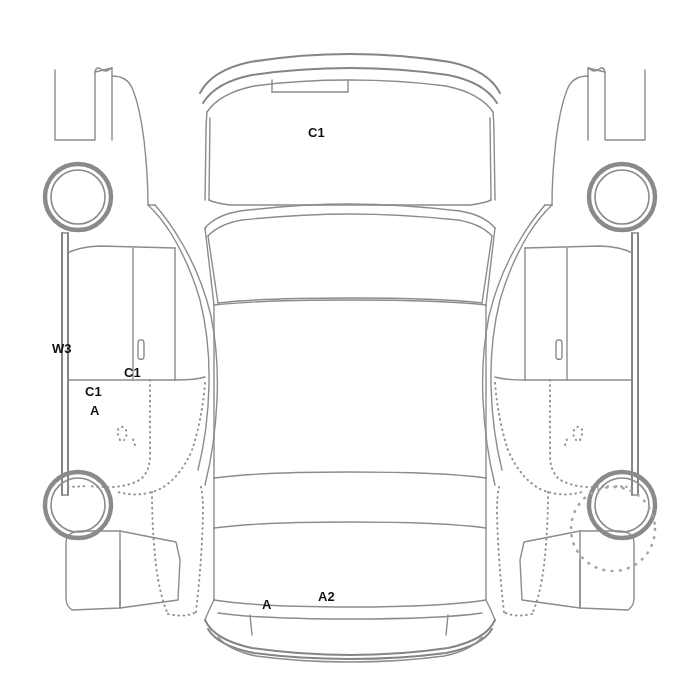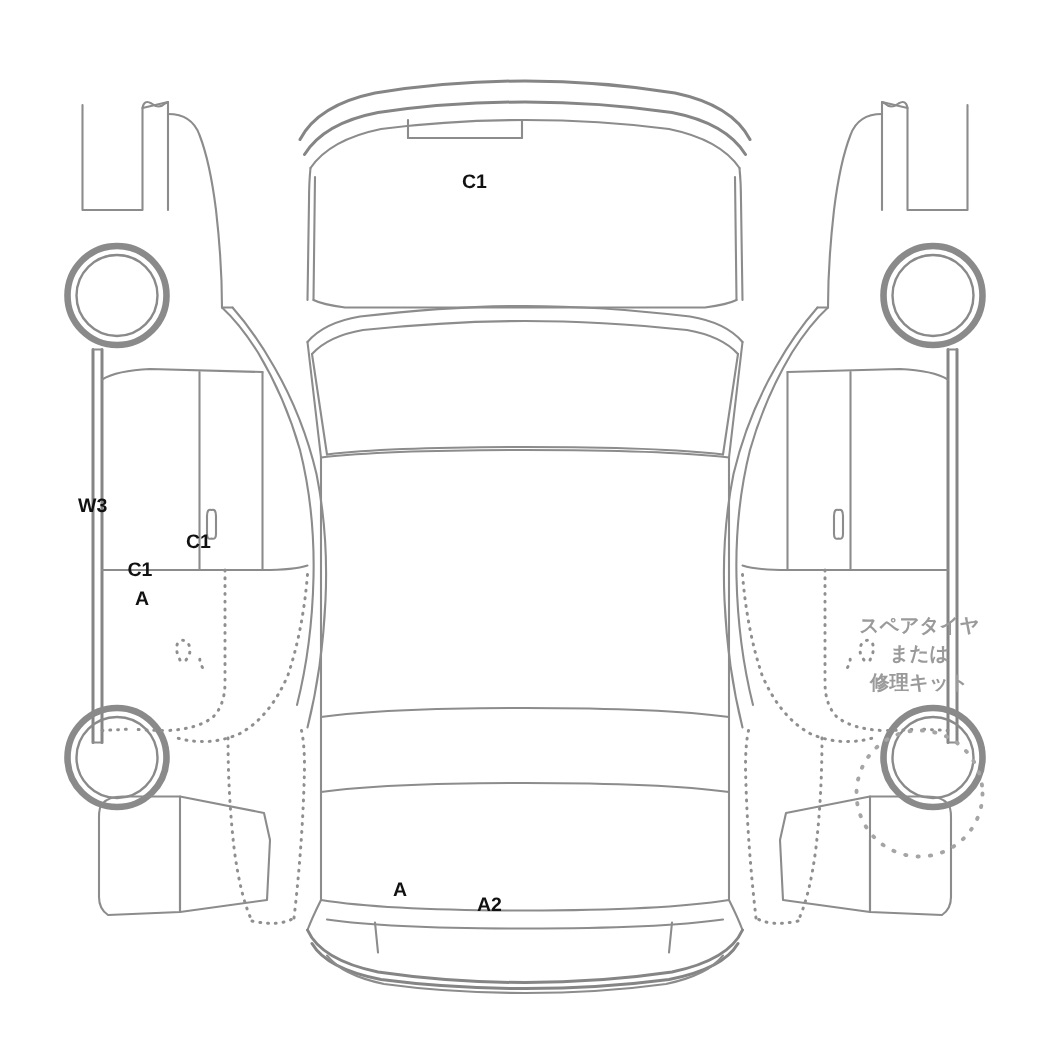--- a/index.html
+++ b/index.html
@@ -26,20 +26,21 @@
   }
   .label {
     position: absolute;
     font-family: "Liberation Sans", sans-serif;
     font-weight: bold;
     font-size: 13px;
     color: #111111;
     white-space: nowrap;
     line-height: 1;
     user-select: none;
+    margin-top: 12px;
   }
   .jp-note {
     position: absolute;
     font-family: "DejaVu Sans", sans-serif;
     font-size: 13px;
     font-weight: bold;
     color: #9a9a9a;
     text-align: center;
     line-height: 1.45;
     white-space: nowrap;
@@ -237,22 +238,17 @@
     </g>
   </svg>
 
   <div>
     <span class="label" style="left:308px; top:114px;">C1</span>
     <span class="label" style="left:52px; top:330px;">W3</span>
     <span class="label" style="left:124px; top:354px;">C1</span>
     <span class="label" style="left:85px; top:373px;">C1</span>
     <span class="label" style="left:90px; top:392px;">A</span>
     <span class="label" style="left:262px; top:586px;">A</span>
-    <span class="label" style="left:318px; top:596px;">A2</span>
+    <span class="label" style="left:318px; top:578px;">A2</span>
   </div>
 
-  <div class="jp-note" style="left:563px; top:409px; width:100px;">
-    <div>スペアタイヤ</div>
-    <div>または</div>
-    <div>修理キット</div>
-  </div>
 
 </div>
 
 </body></html>

